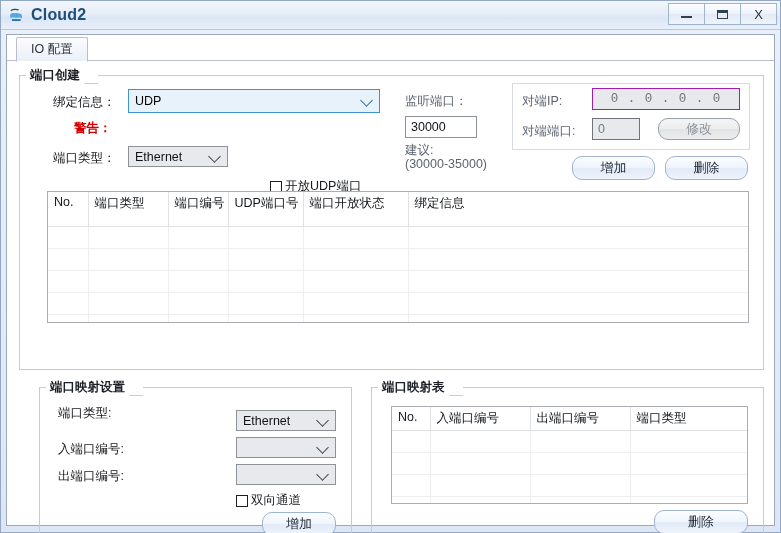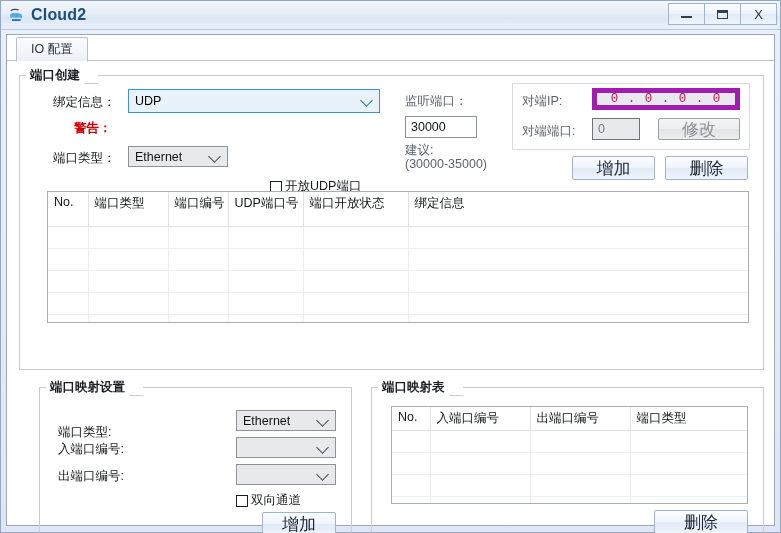--- a/index.html
+++ b/index.html
@@ -200,42 +200,42 @@
     padding-left: 5px;
   }
   .txt.disabled {
     background: #e7e9ec;
     color: #757b84;
     border: 1px solid #70747a;
   }
   .ipfield {
     position: absolute;
     box-sizing: border-box;
-    border: 5px solid #a21caf;
+    border: 1px solid #a21caf;
     background: #e7e9ec;
-    color: #be185d;
+    color: #737373;
     font-size: 12.5px;
     font-family: "Liberation Mono", "DejaVu Sans Mono", monospace;
     display: flex;
     align-items: center;
     justify-content: space-around;
     letter-spacing: 1px;
   }
 
   
   .btn {
     position: absolute;
     box-sizing: border-box;
     display: flex;
     align-items: center;
     justify-content: center;
-    font-size: 17px;
+    font-size: 13px;
     color: #1e2936;
     border: 1px solid #9fb4cf;
-    border-radius: 2px;
+    border-radius: 10px;
     background: linear-gradient(to bottom, #fbfdff 0%, #f0f5fc 47%, #e1eaf7 53%, #eef4fc 100%);
   }
   .btn.disabled {
     color: #8d939b;
     border: 1px solid #9aa0a8;
     background: linear-gradient(to bottom, #f3f4f5 0%, #eceded 48%, #e2e3e4 52%, #ededee 100%);
   }
 
   
   .chk {
@@ -458,21 +458,21 @@
                 <td></td>
               </tr>
             </tbody>
         </table>
       </div>
     </div>
 
     <div class="group" style="left:32px; top:352px; width:313px; height:148px;">
       <div class="group-title">端口映射设置</div>
 
-      <div class="lbl" style="left:18px; top:36px;">端口类型:</div>
+      <div class="lbl" style="left:18px; top:17px;">端口类型:</div>
       <div class="combo" style="left:196px; top:22px; width:100px; height:21px;">
         <span>Ethernet</span>
         <span class="chev"></span>
       </div>
 
       <div class="lbl" style="left:18px; top:53px;">入端口编号:</div>
       <div class="combo" style="left:196px; top:49px; width:100px; height:21px;">
         <span></span>
         <span class="chev"></span>
       </div>

